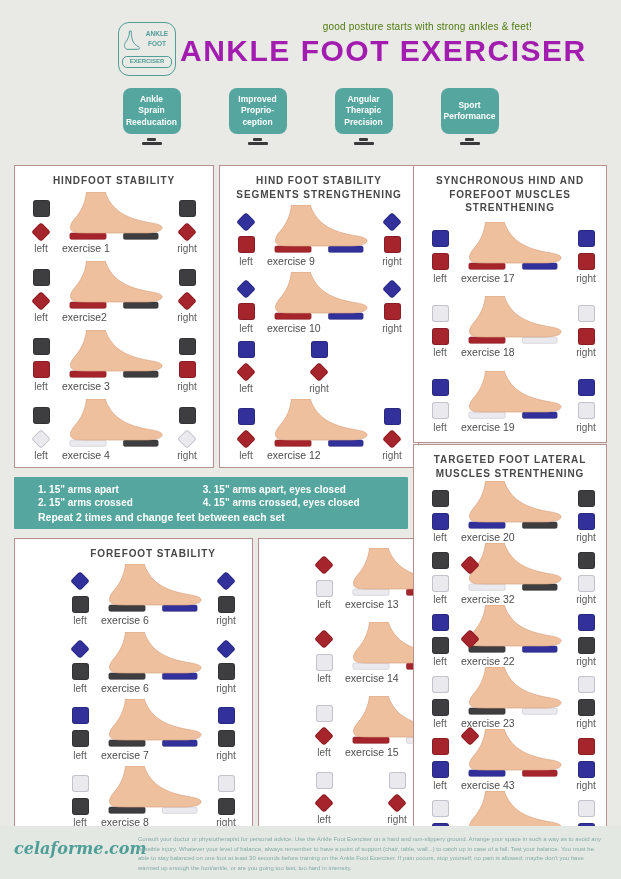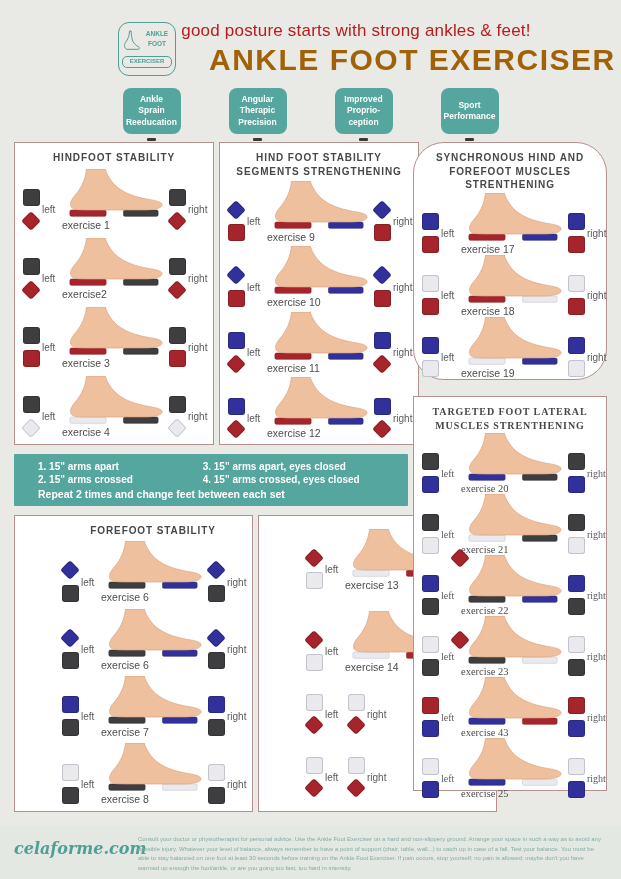--- a/index.html
+++ b/index.html
@@ -8,49 +8,49 @@
 
   
   .logo{position:absolute;left:118px;top:22px;width:58px;height:54px;border:1.5px solid #4f9e97;
         border-radius:11px;box-sizing:border-box;display:flex;flex-wrap:wrap;align-content:flex-start;
         padding:3px 3px 2px 3px;background:transparent;}
   .logo svg{width:20px;height:26px;margin-top:2px;}
   .logo-words{flex:1;text-align:center;color:#4f9e97;font-weight:700;font-size:6.5px;line-height:1.5;padding-top:3px;}
   .logo-sub{width:100%;border:1px solid #4f9e97;border-radius:5px;text-align:center;color:#4f9e97;
             font-weight:700;font-size:6px;line-height:1.6;margin-top:2px;}
   .head-text{position:absolute;left:180px;top:21px;width:352px;text-align:center;}
-  .tagline{color:#b91c1c;font-size:17px;letter-spacing:.2px;}
-  .title{color:#a16207;font-size:30px;font-weight:700;letter-spacing:1.5px;margin-top:2px;white-space:nowrap;margin-left:29px;}
+  .tagline{color:#4d7c0f;font-size:10px;letter-spacing:.2px;text-align:right;}
+  .title{color:#a21caf;font-size:30px;font-weight:700;letter-spacing:1.5px;margin-top:2px;white-space:nowrap;}
 
   .badges{position:absolute;top:88px;left:0;width:100%;display:flex;justify-content:center;gap:48px;}
   .badge-wrap{display:flex;flex-direction:column;align-items:center;width:58px;}
   .badge{width:58px;min-height:46px;box-sizing:border-box;background:#55a69e;border-radius:8px;color:#fff;
          font-weight:700;font-size:8.5px;line-height:1.35;text-align:center;padding:6px 2px;
          display:flex;flex-direction:column;justify-content:center;}
   .stand{margin-top:4px;display:flex;flex-direction:column;align-items:center;}
   .stand .s1{width:9px;height:3px;background:#3a3a3c;border-radius:1px;}
   .stand .s2{width:20px;height:3px;background:#3a3a3c;border-radius:1px;margin-top:1px;}
 
   
-  .main{position:absolute;top:142px;left:14px;width:593px;display:flex;gap:5px;}
+  .main{position:absolute;top:165px;left:14px;width:593px;display:flex;gap:5px;}
   .left-wrap{width:394px;display:flex;flex-direction:column;}
   .prow{display:flex;gap:5px;}
   .prow .panel{flex:1;}
   .col3{width:194px;display:flex;flex-direction:column;}
 
   .panel{background:#fff;border:1.5px solid #b5908d;box-sizing:border-box;padding:3px 5px;
          display:flex;flex-direction:column;}
   .h303{height:303px;} .h297{height:297px;margin-top:9px;padding-left:44px;}
-  .h238{height:238px;border-radius:31px;} .h425{height:395px;margin-top:16px;font-family:Liberation Serif, serif;}
+  .h238{height:278px;} .h425{height:395px;margin-top:1px;}
   .panel-title{text-align:center;font-size:10px;font-weight:700;letter-spacing:.9px;color:#474747;
                line-height:1.35;padding:5px 2px 1px;}
   .rows{flex:1;display:flex;flex-direction:column;justify-content:space-around;}
 
   .ex-row{display:grid;grid-template-columns:42px 1fr 42px;align-items:end;}
-  .side{display:flex;flex-direction:row;align-items:center;}
+  .side{display:flex;flex-direction:column;align-items:center;}
   .stack{display:flex;flex-direction:column;align-items:center;gap:3px;}
   .dev{width:22px;height:20px;display:flex;align-items:center;justify-content:center;}
   .dev-inner{width:17px;height:17px;border-radius:3px;box-shadow:inset 0 0 0 1px rgba(0,0,0,.18);}
   .dev-inner.diamond{width:14px;height:14px;transform:rotate(45deg);}
   .c-red{background:#a6242c;}
   .c-blue{background:#32319b;}
   .c-dark{background:#3e3e41;}
   .c-white{background:#eaeaee;box-shadow:inset 0 0 0 1px #c3c3cd;}
   .side-label{font-size:10px;color:#5a5a5a;margin-top:1px;}
   .foot-wrap{display:flex;flex-direction:column;align-items:flex-start;}
@@ -97,34 +97,34 @@
             <div>Sprain</div>
             <div>Reeducation</div>
           </div>
           <div class="stand">
             <div class="s1"></div>
             <div class="s2"></div>
           </div>
         </div>
         <div class="badge-wrap">
           <div class="badge">
+            <div>Improved</div>
+            <div>Proprio-</div>
+            <div>ception</div>
+          </div>
+          <div class="stand">
+            <div class="s1"></div>
+            <div class="s2"></div>
+          </div>
+        </div>
+        <div class="badge-wrap">
+          <div class="badge">
             <div>Angular</div>
             <div>Therapic</div>
             <div>Precision</div>
-          </div>
-          <div class="stand">
-            <div class="s1"></div>
-            <div class="s2"></div>
-          </div>
-        </div>
-        <div class="badge-wrap">
-          <div class="badge">
-            <div>Improved</div>
-            <div>Proprio-</div>
-            <div>ception</div>
           </div>
           <div class="stand">
             <div class="s1"></div>
             <div class="s2"></div>
           </div>
         </div>
         <div class="badge-wrap">
           <div class="badge">
             <div>Sport</div>
             <div>Performance</div>
@@ -344,28 +344,20 @@
                 <div class="side">
                   <div class="stack">
                     <div class="dev">
                       <div class="dev-inner square c-blue"></div>
                     </div>
                     <div class="dev">
                       <div class="dev-inner diamond c-red"></div>
                     </div>
                   </div>
                   <div class="side-label">left</div>
-                </div>
-                <div class="foot-wrap">
-                  <svg viewBox="0 0 132 62" width="104" height="49">
-                    <rect x="10" y="52" width="46" height="8" rx="2" fill="#a6242c" stroke="#8a1d24" stroke-width="0.7"></rect>
-                    <rect x="78" y="52" width="44" height="8" rx="2" fill="#32319b" stroke="#26267c" stroke-width="0.7"></rect>
-                    <path d="M31,0 C30,12 25,24 16,34 C9,42 9,49 16,51 C22,52.5 40,52 60,52 L104,52 C116,52 126,50 127,46 C128,42 120,40 110,38.5 C94,36 76,30 66,19 C59,11 56,4 55,0 Z" fill="#eec09e" stroke="#d9a07e" stroke-width="0.8"></path>
-                  </svg>
-                  <div class="ex-label">exercise 11</div>
                 </div>
                 <div class="side">
                   <div class="stack">
                     <div class="dev">
                       <div class="dev-inner square c-blue"></div>
                     </div>
                     <div class="dev">
                       <div class="dev-inner diamond c-red"></div>
                     </div>
                   </div>
@@ -621,20 +613,28 @@
                   <div class="stack">
                     <div class="dev">
                       <div class="dev-inner square c-white"></div>
                     </div>
                     <div class="dev">
                       <div class="dev-inner diamond c-red"></div>
                     </div>
                   </div>
                   <div class="side-label">left</div>
                 </div>
+                <div class="foot-wrap">
+                  <svg viewBox="0 0 132 62" width="104" height="49">
+                    <rect x="10" y="52" width="46" height="8" rx="2" fill="#a6242c" stroke="#8a1d24" stroke-width="0.7"></rect>
+                    <rect x="78" y="52" width="44" height="8" rx="2" fill="#eaeaee" stroke="#c3c3cd" stroke-width="0.7"></rect>
+                    <path d="M31,0 C30,12 25,24 16,34 C9,42 9,49 16,51 C22,52.5 40,52 60,52 L104,52 C116,52 126,50 127,46 C128,42 120,40 110,38.5 C94,36 76,30 66,19 C59,11 56,4 55,0 Z" fill="#eec09e" stroke="#d9a07e" stroke-width="0.8"></path>
+                  </svg>
+                  <div class="ex-label">exercise 15</div>
+                </div>
                 <div class="side">
                   <div class="stack">
                     <div class="dev">
                       <div class="dev-inner square c-white"></div>
                     </div>
                     <div class="dev">
                       <div class="dev-inner diamond c-red"></div>
                     </div>
                   </div>
                   <div class="side-label">right</div>
@@ -816,21 +816,21 @@
                   </div>
                 </div>
                 <div class="side-label">left</div>
               </div>
               <div class="foot-wrap">
                 <svg viewBox="0 0 132 62" width="104" height="49">
                   <rect x="10" y="52" width="46" height="8" rx="2" fill="#eaeaee" stroke="#c3c3cd" stroke-width="0.7"></rect>
                   <rect x="78" y="52" width="44" height="8" rx="2" fill="#3e3e41" stroke="#2b2b2e" stroke-width="0.7"></rect>
                   <path d="M31,0 C30,12 25,24 16,34 C9,42 9,49 16,51 C22,52.5 40,52 60,52 L104,52 C116,52 126,50 127,46 C128,42 120,40 110,38.5 C94,36 76,30 66,19 C59,11 56,4 55,0 Z" fill="#eec09e" stroke="#d9a07e" stroke-width="0.8"></path>
                 </svg>
-                <div class="ex-label">exercise 21</div>
+                <div class="ex-label">exercise 32</div>
               </div>
               <div class="side">
                 <div class="stack">
                   <div class="dev">
                     <div class="dev-inner square c-dark"></div>
                   </div>
                   <div class="dev">
                     <div class="dev-inner square c-white"></div>
                   </div>
                 </div>

